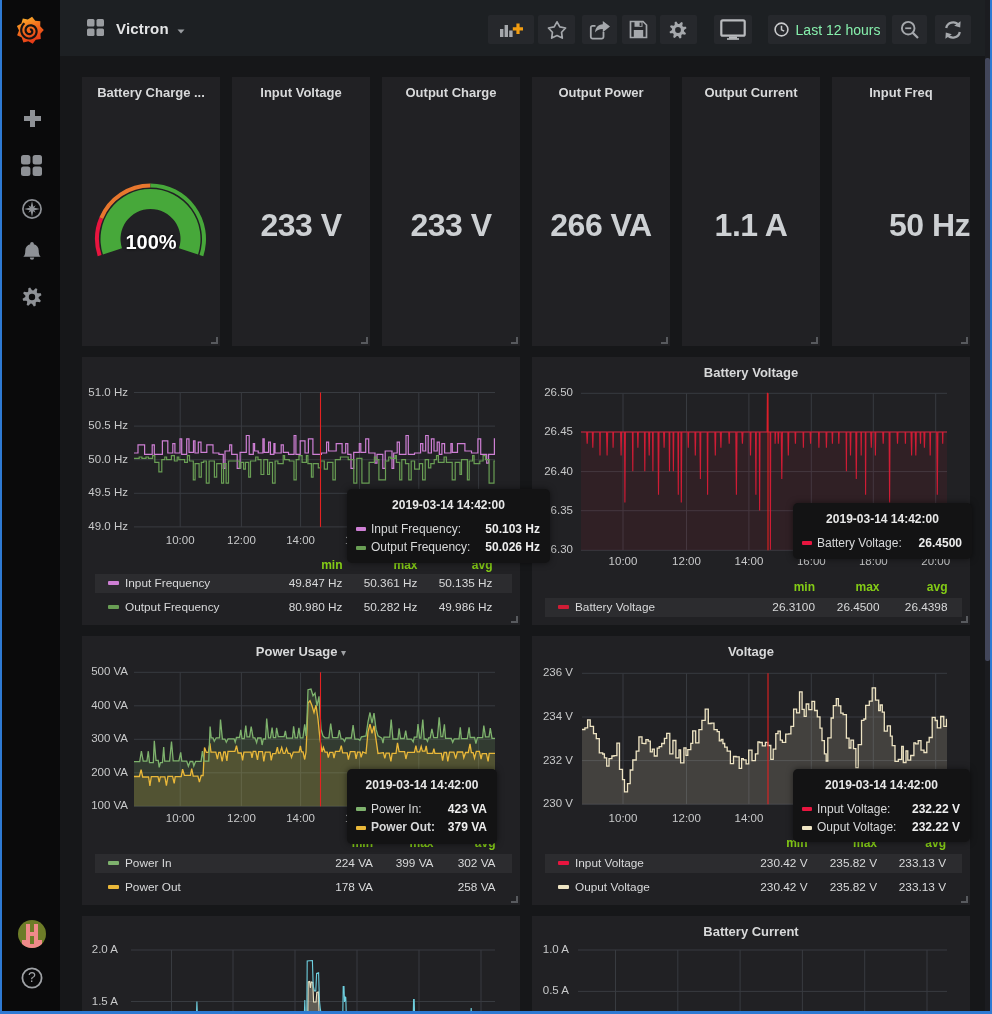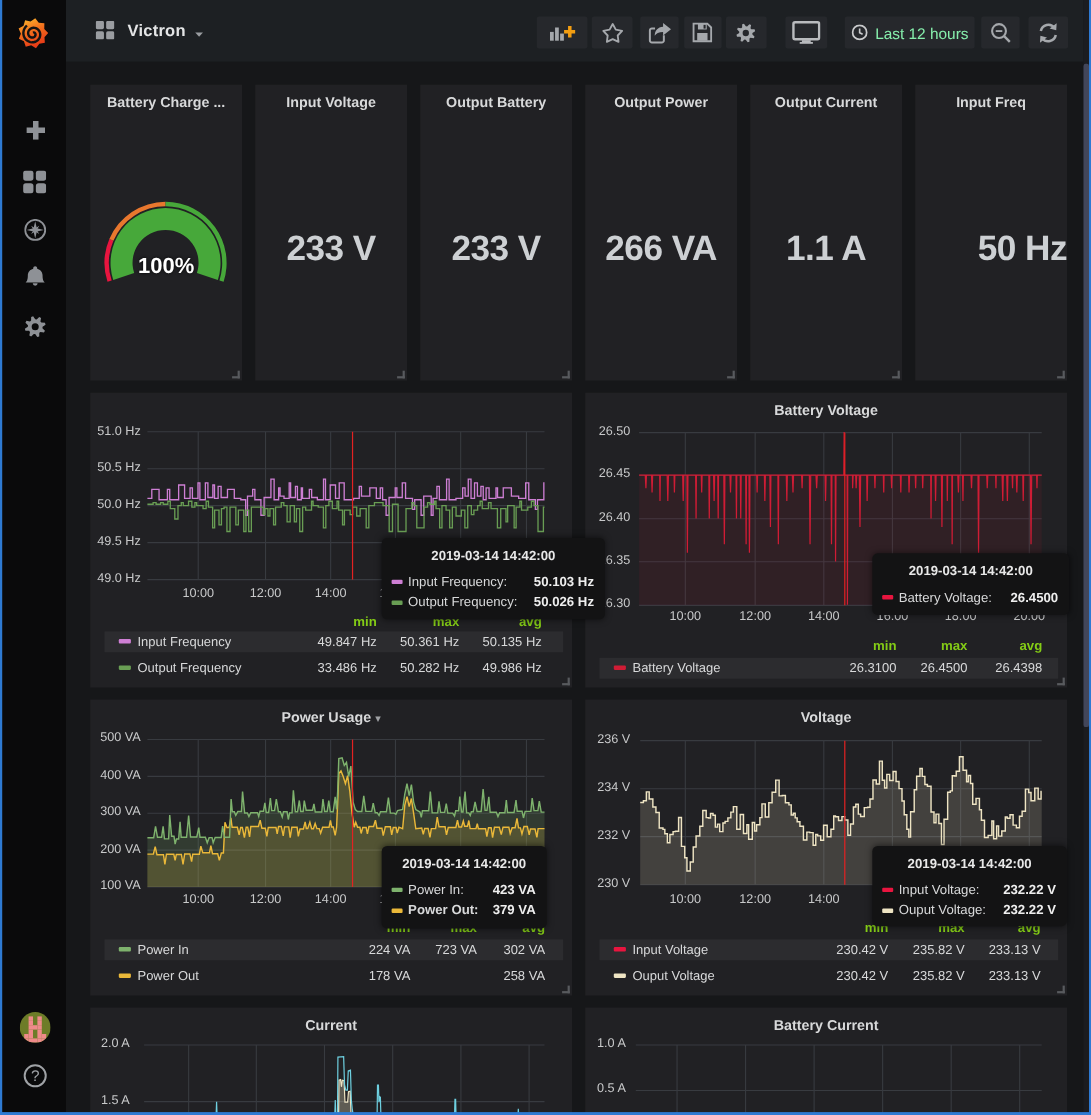--- a/index.html
+++ b/index.html
@@ -201,21 +201,21 @@
     </div>
     <div class="ptitle" style="left:82px;top:85px;width:138px;">Battery Charge ...</div>
     <div class="panel" style="left:232px;top:77px;width:138px;height:269px;">
       <div class="resize"></div>
     </div>
     <div class="ptitle" style="left:232px;top:85px;width:138px;">Input Voltage</div>
     <div class="bigstat" style="left:232px;top:207px;width:138px;text-align:center;">233 V</div>
     <div class="panel" style="left:382px;top:77px;width:138px;height:269px;">
       <div class="resize"></div>
     </div>
-    <div class="ptitle" style="left:382px;top:85px;width:138px;">Output Battery</div>
+    <div class="ptitle" style="left:382px;top:85px;width:138px;">Output Charge</div>
     <div class="bigstat" style="left:382px;top:207px;width:138px;text-align:center;">233 V</div>
     <div class="panel" style="left:532px;top:77px;width:138px;height:269px;">
       <div class="resize"></div>
     </div>
     <div class="ptitle" style="left:532px;top:85px;width:138px;">Output Power</div>
     <div class="bigstat" style="left:532px;top:207px;width:138px;text-align:center;">266 VA</div>
     <div class="panel" style="left:682px;top:77px;width:138px;height:269px;">
       <div class="resize"></div>
     </div>
     <div class="ptitle" style="left:682px;top:85px;width:138px;">Output Current</div>
@@ -255,21 +255,21 @@
     <div class="leghead" style="left:452.5px;top:558px;width:40px;">avg</div>
     <div class="legrow" style="left:95px;top:573.5px;width:417px;background:rgba(255,255,255,0.05);"></div>
     <div class="swatch" style="left:108px;top:581px;background:#ce7fd4;"></div>
     <div class="legname" style="left:125px;top:576px;">Input Frequency</div>
     <div class="legval" style="left:262.5px;top:576px;width:80px;">49.847 Hz</div>
     <div class="legval" style="left:337.5px;top:576px;width:80px;">50.361 Hz</div>
     <div class="legval" style="left:412.5px;top:576px;width:80px;">50.135 Hz</div>
     <div class="legrow" style="left:95px;top:597.0px;width:417px;"></div>
     <div class="swatch" style="left:108px;top:604.5px;background:#699e54;"></div>
     <div class="legname" style="left:125px;top:599.5px;">Output Frequency</div>
-    <div class="legval" style="left:262.5px;top:599.5px;width:80px;">33.486 Hz</div>
+    <div class="legval" style="left:262.5px;top:599.5px;width:80px;">80.980 Hz</div>
     <div class="legval" style="left:337.5px;top:599.5px;width:80px;">50.282 Hz</div>
     <div class="legval" style="left:412.5px;top:599.5px;width:80px;">49.986 Hz</div>
     <div class="panel" style="left:532px;top:357px;width:438px;height:268px;">
       <div class="resize"></div>
     </div>
     <div class="ptitle" style="left:532px;top:365px;width:438px;">Battery Voltage</div>
     <div class="ylab" style="left:513px;top:386.3px;width:60px;">26.50</div>
     <div class="ylab" style="left:513px;top:425.0px;width:60px;">26.45</div>
     <div class="ylab" style="left:513px;top:464.6px;width:60px;">26.40</div>
     <div class="ylab" style="left:513px;top:503.7px;width:60px;">26.35</div>
@@ -304,21 +304,21 @@
     <div class="xlab" style="left:334.5px;top:812px;width:50px;">16:00</div>
     <div class="xlab" style="left:393.8px;top:812px;width:50px;">18:00</div>
     <div class="xlab" style="left:453.6px;top:812px;width:50px;">20:00</div>
     <div class="leghead" style="left:333px;top:836px;width:40px;">min</div>
     <div class="leghead" style="left:393.5px;top:836px;width:40px;">max</div>
     <div class="leghead" style="left:455.5px;top:836px;width:40px;">avg</div>
     <div class="legrow" style="left:95px;top:853.5px;width:417px;background:rgba(255,255,255,0.05);"></div>
     <div class="swatch" style="left:108px;top:861px;background:#7eb26d;"></div>
     <div class="legname" style="left:125px;top:856px;">Power In</div>
     <div class="legval" style="left:293px;top:856px;width:80px;">224 VA</div>
-    <div class="legval" style="left:353.5px;top:856px;width:80px;">723 VA</div>
+    <div class="legval" style="left:353.5px;top:856px;width:80px;">399 VA</div>
     <div class="legval" style="left:415.5px;top:856px;width:80px;">302 VA</div>
     <div class="legrow" style="left:95px;top:877.0px;width:417px;"></div>
     <div class="swatch" style="left:108px;top:884.5px;background:#eab839;"></div>
     <div class="legname" style="left:125px;top:879.5px;">Power Out</div>
     <div class="legval" style="left:293px;top:879.5px;width:80px;">178 VA</div>
     <div class="legval" style="left:353.5px;top:879.5px;width:80px;margin-top:44px;">407 VA</div>
     <div class="legval" style="left:415.5px;top:879.5px;width:80px;">258 VA</div>
     <div class="panel" style="left:532px;top:636px;width:438px;height:269px;">
       <div class="resize"></div>
     </div>
@@ -342,21 +342,20 @@
     <div class="legval" style="left:727.5px;top:856px;width:80px;">230.42 V</div>
     <div class="legval" style="left:797px;top:856px;width:80px;">235.82 V</div>
     <div class="legval" style="left:866px;top:856px;width:80px;">233.13 V</div>
     <div class="legrow" style="left:545px;top:877.0px;width:417px;"></div>
     <div class="swatch" style="left:558px;top:884.5px;background:#eee4c3;"></div>
     <div class="legname" style="left:575px;top:879.5px;">Ouput Voltage</div>
     <div class="legval" style="left:727.5px;top:879.5px;width:80px;">230.42 V</div>
     <div class="legval" style="left:797px;top:879.5px;width:80px;">235.82 V</div>
     <div class="legval" style="left:866px;top:879.5px;width:80px;">233.13 V</div>
     <div class="panel" style="left:82px;top:916px;width:438px;height:269px;"></div>
-    <div class="ptitle" style="left:82px;top:924px;width:438px;">Current</div>
     <div class="ylab" style="left:58px;top:943px;width:60px;">2.0 A</div>
     <div class="ylab" style="left:58px;top:994.5px;width:60px;">1.5 A</div>
     <div class="panel" style="left:532px;top:916px;width:438px;height:269px;"></div>
     <div class="ptitle" style="left:532px;top:924px;width:438px;">Battery Current</div>
     <div class="ylab" style="left:509px;top:943px;width:60px;">1.0 A</div>
     <div class="ylab" style="left:509px;top:984.4px;width:60px;">0.5 A</div>
     <svg class="abs" style="left:0;top:0;z-index:10;pointer-events:none;" width="992" height="1014" viewBox="0 0 992 1014">
       <line x1="134" y1="392.5" x2="495" y2="392.5" stroke="#383b40" stroke-width="1"></line>
       <line x1="134" y1="426.1" x2="495" y2="426.1" stroke="#383b40" stroke-width="1"></line>
       <line x1="134" y1="459.7" x2="495" y2="459.7" stroke="#383b40" stroke-width="1"></line>

